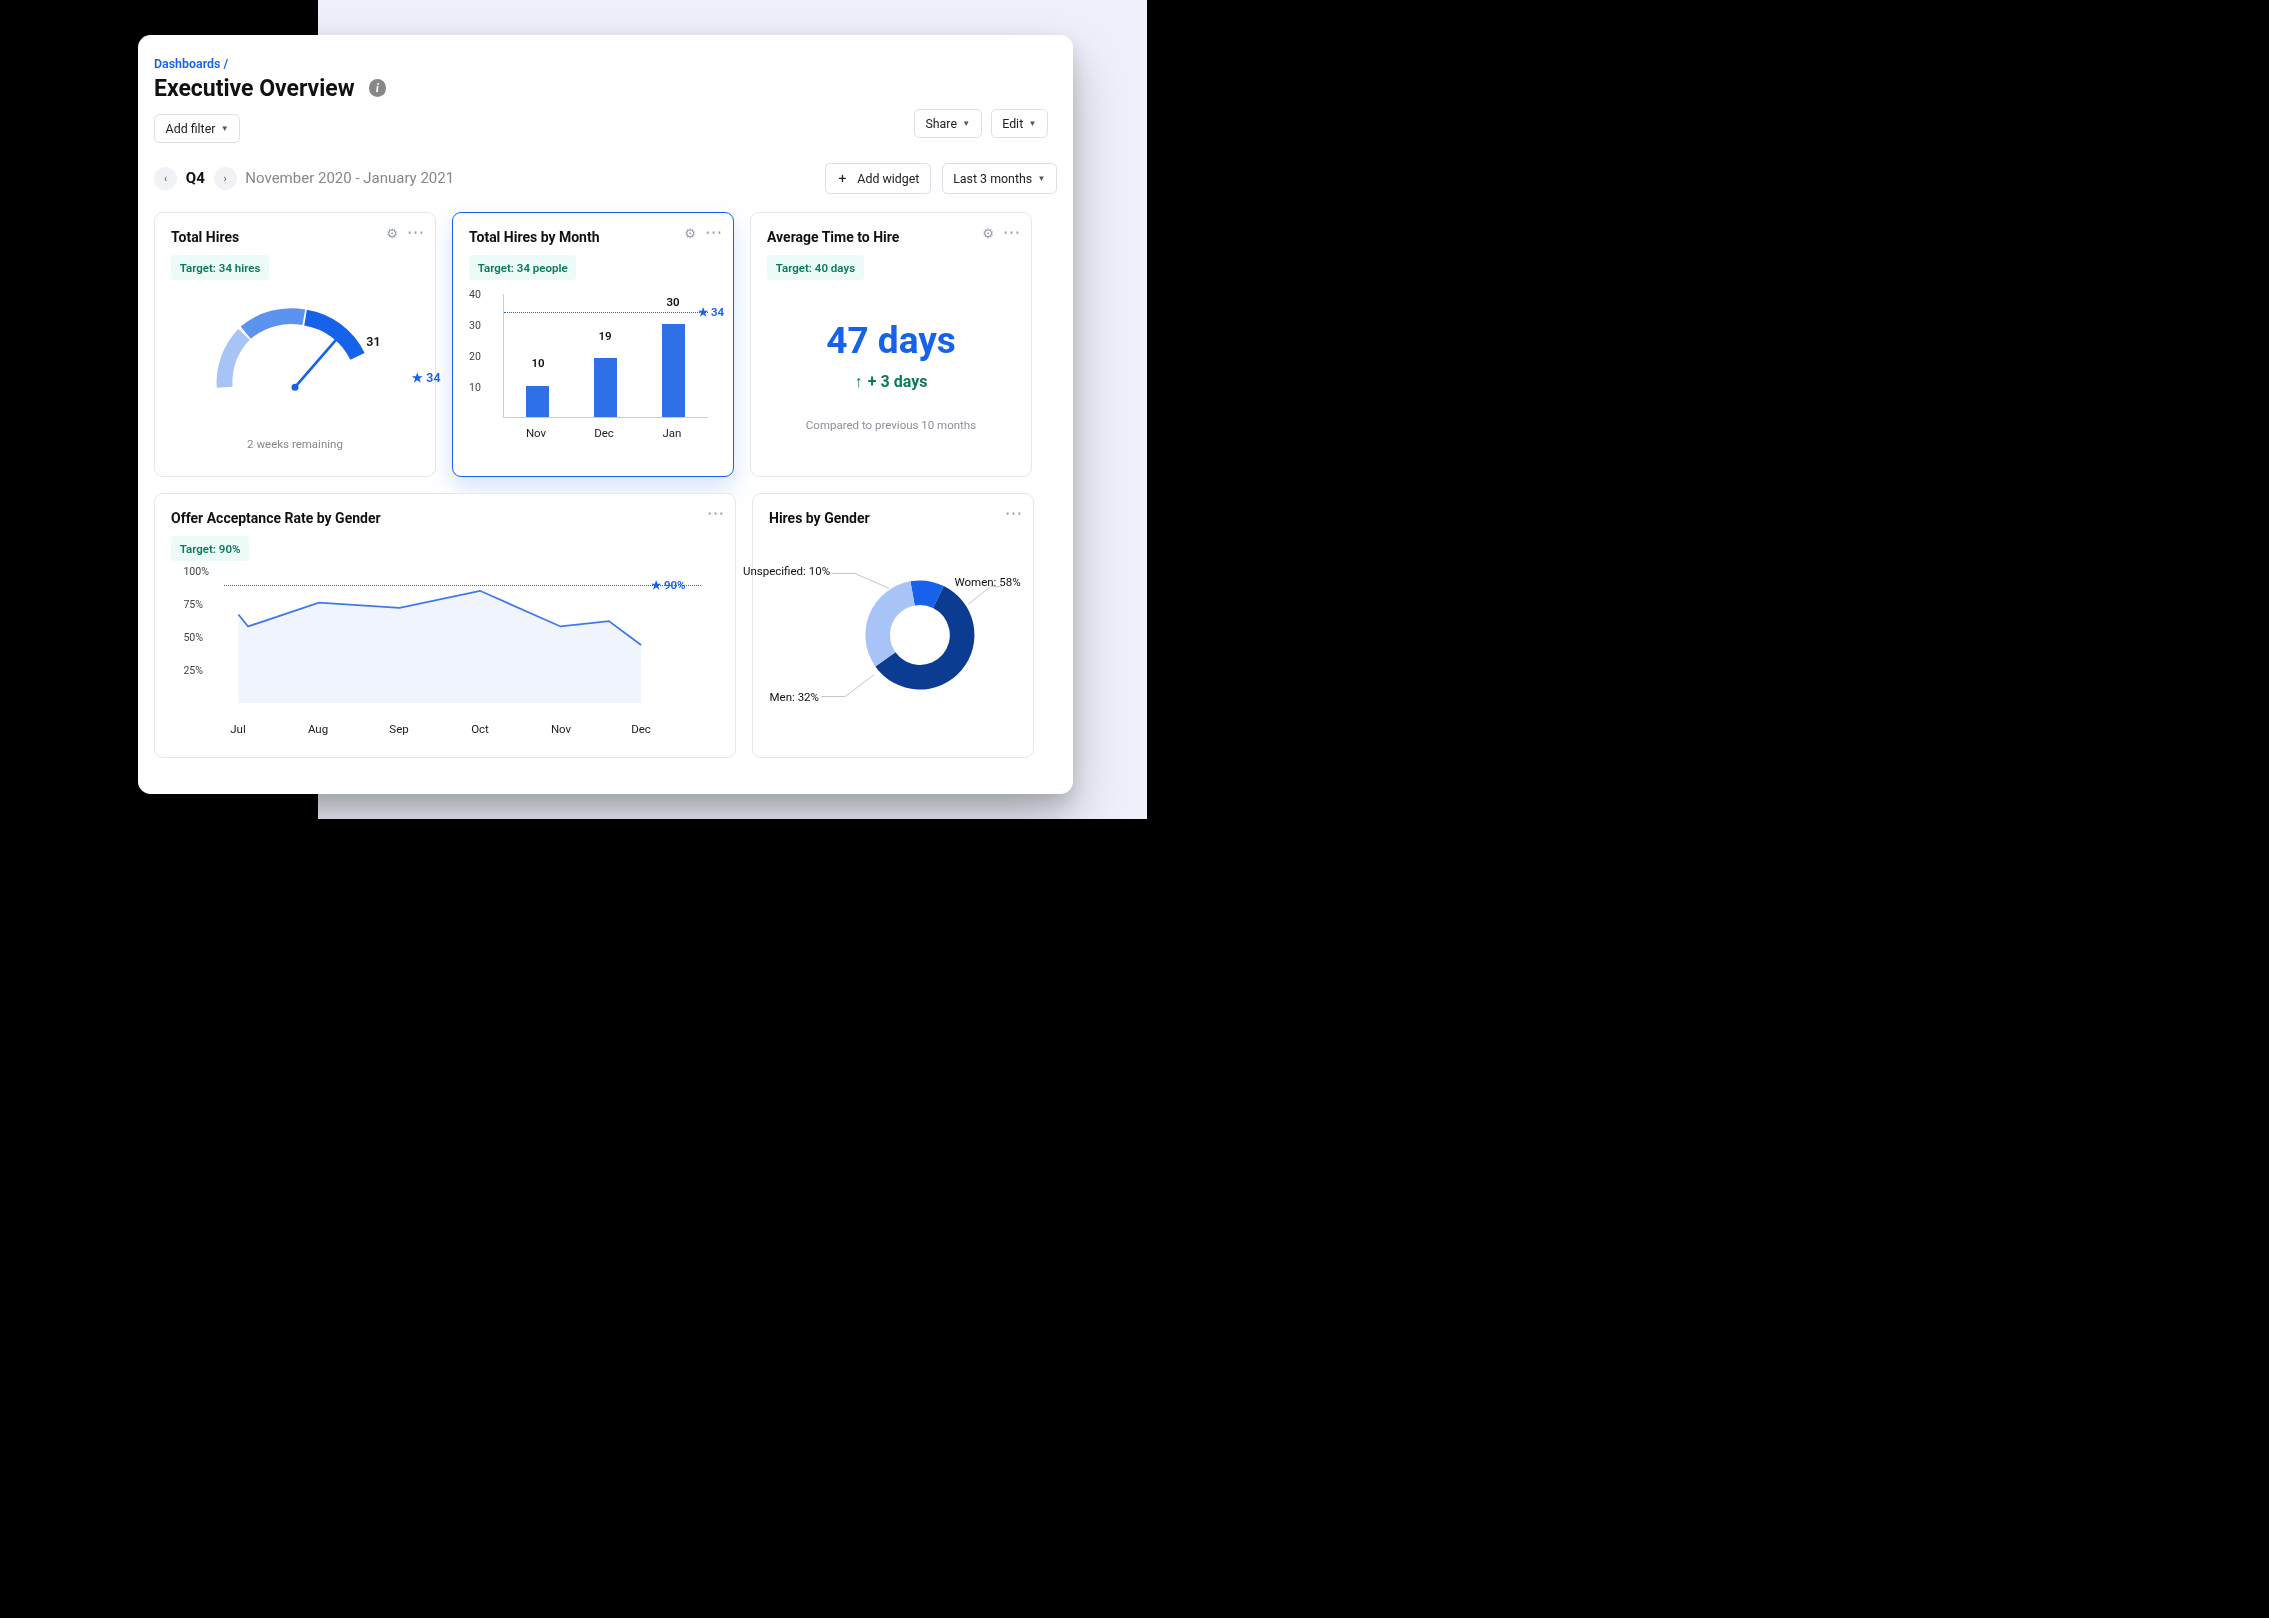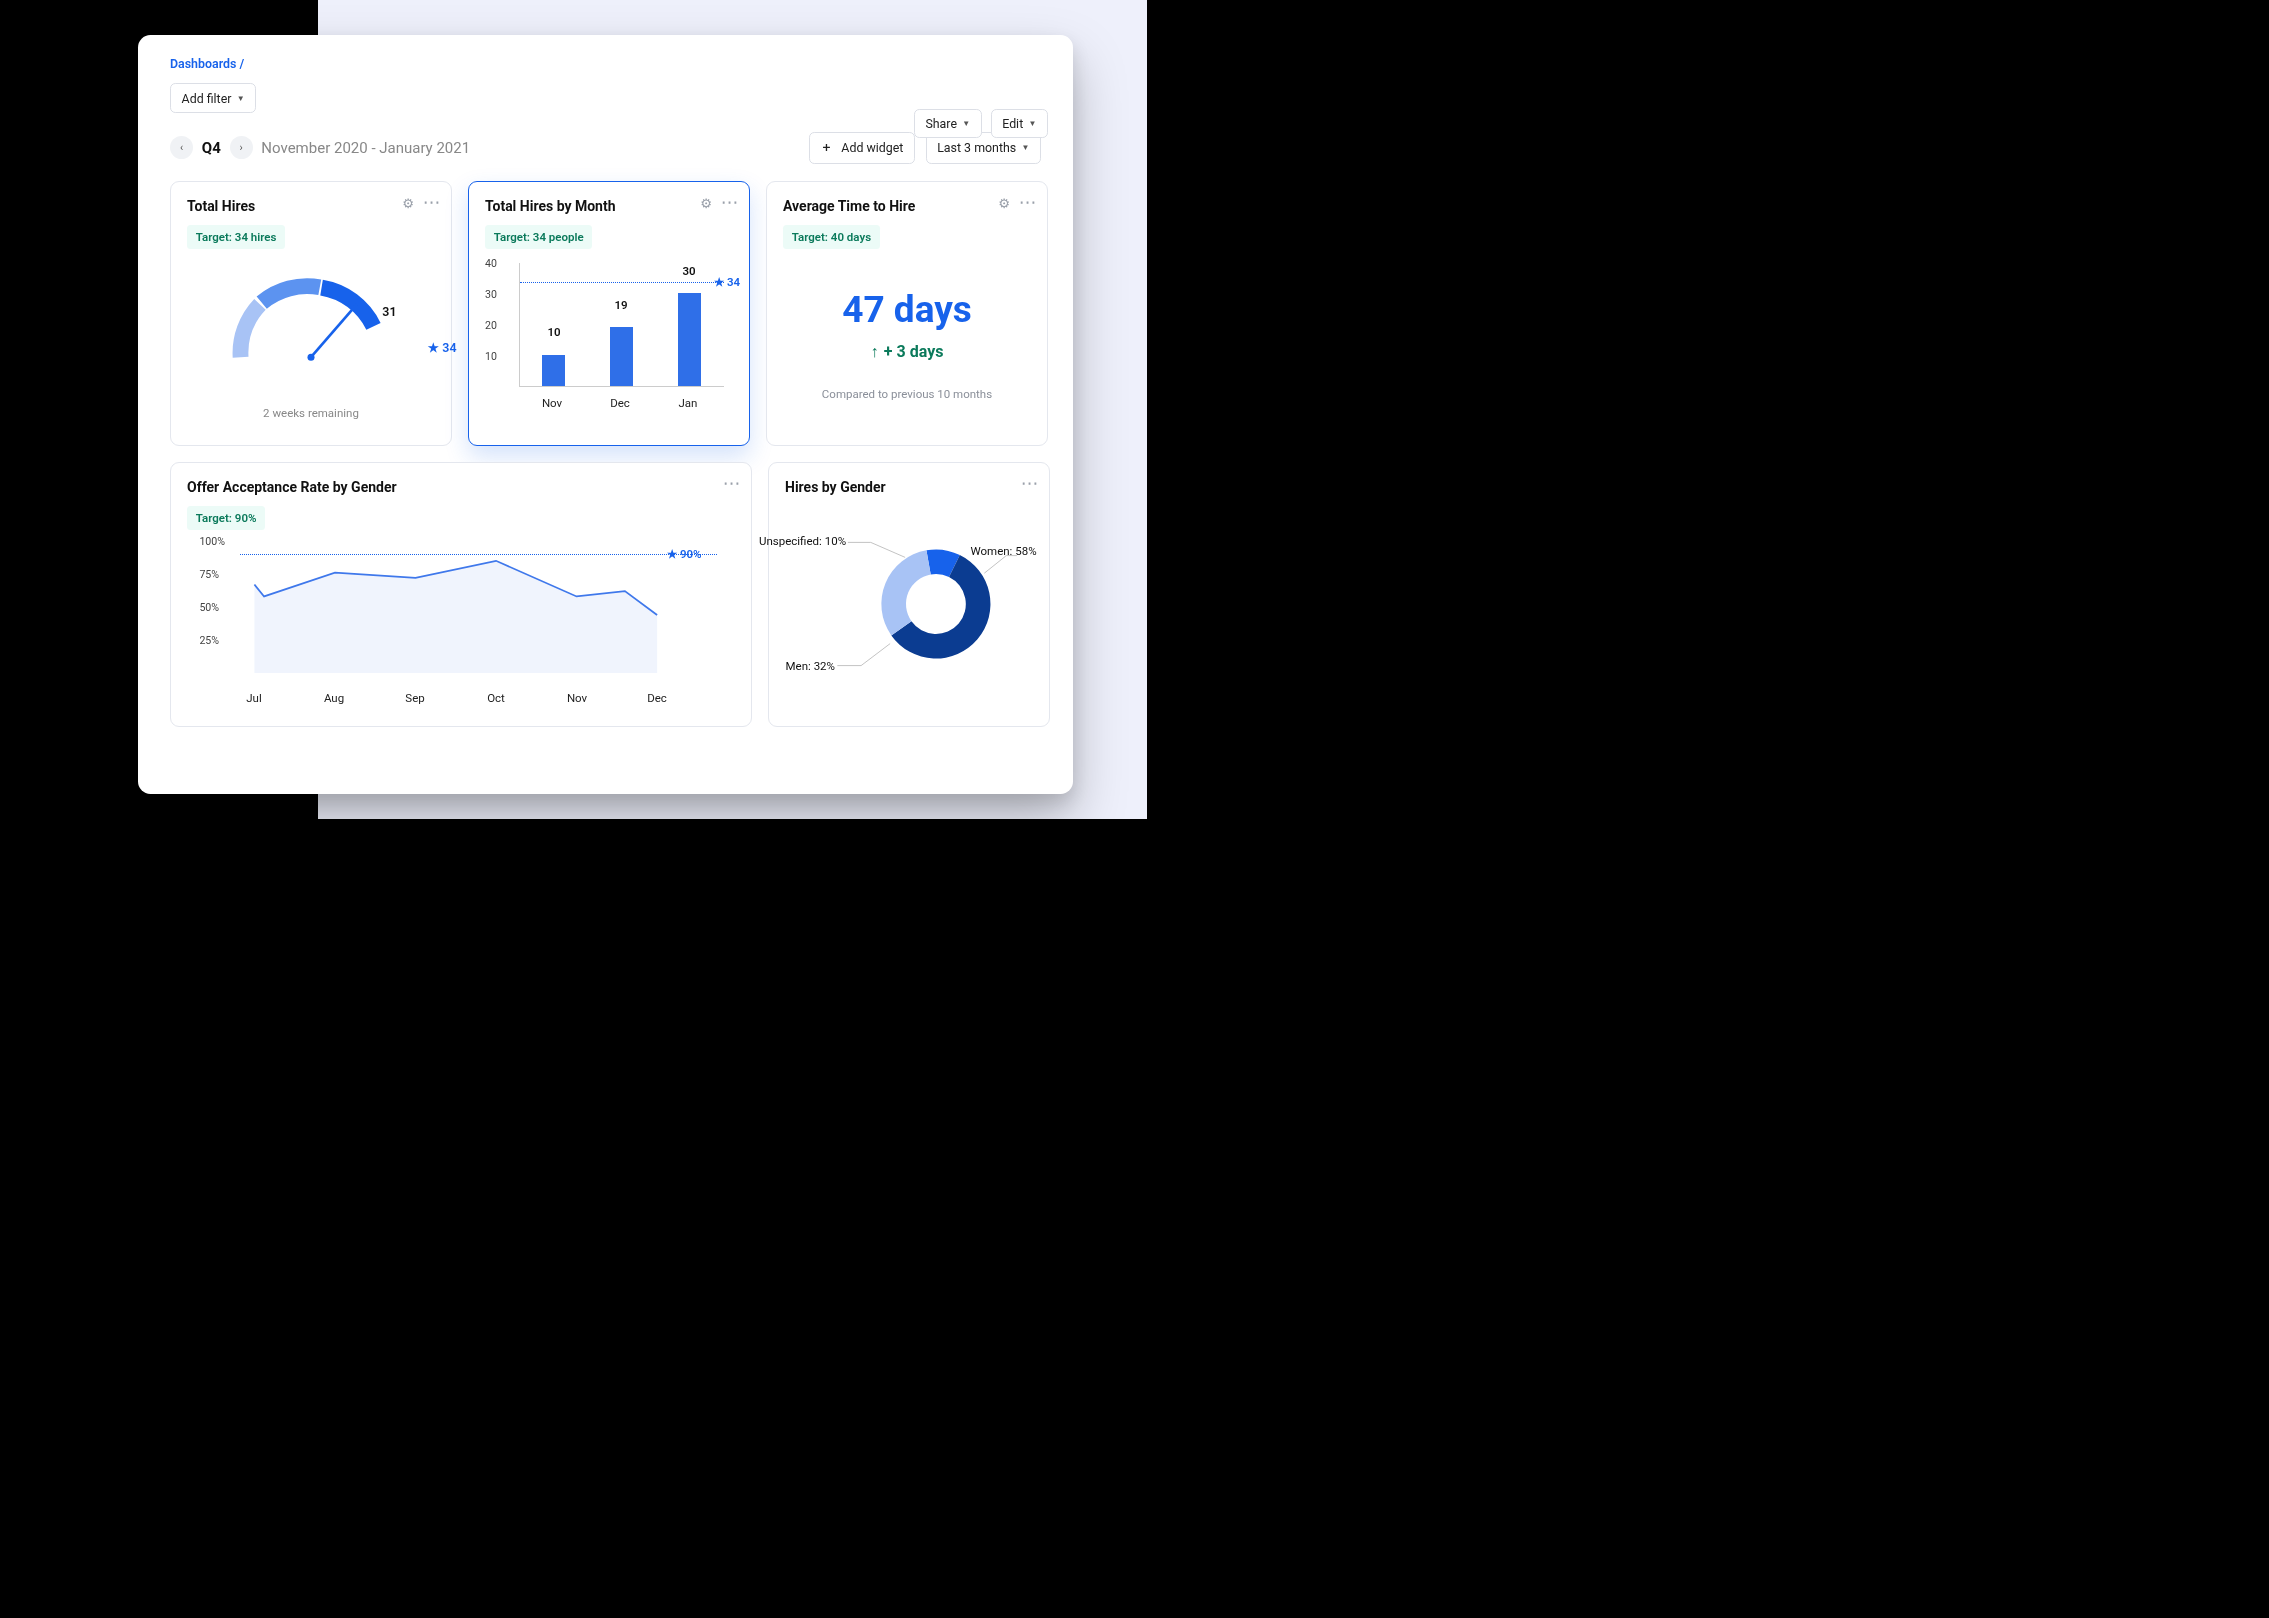--- a/index.html
+++ b/index.html
@@ -17,21 +17,21 @@
     background: #EEF0FB;
   }
   .black-bg { position:absolute; left:0; top:0; width:318px; height:100%; background:#000; }
   .panel {
     position: absolute;
     left: 138px; top: 35px;
     width: 935px; height: 759px;
     background: #fff;
     border-radius: 12.4px;
     box-shadow: 0 26.5px 53px rgba(0,0,0,0.25), 0 8.8px 17.6px rgba(0,0,0,0.12);
-    padding: 21px 32px;
+    padding: 21px 16px;
   }
   .breadcrumb { color:#1762EB; font-size:12.4px; font-weight:600; }
   .title-row { display:flex; align-items:center; gap:14px; margin-top:3.5px; }
   .title { font-size:23px; font-weight:700; color:#111; }
   .info-icon {
     width:17.6px; height:17.6px; border-radius:50%;
     background:#888; color:#fff; font-size:11.5px; font-weight:700;
     display:flex; align-items:center; justify-content:center;
     font-family: Georgia, serif; font-style: italic;
   }
@@ -116,20 +116,24 @@
 </style>
 </head>
 <body>
 
 <div class="black-bg"></div>
 <div class="lavender-bg"></div>
 
 <div class="panel">
 
   <div class="breadcrumb">Dashboards /</div>
+  <div class="title-row">
+    <div class="title">Executive Overview</div>
+    <div class="info-icon">i</div>
+  </div>
 
   <div class="top-actions">
     <div class="btn caret">Share</div>
     <div class="btn caret">Edit</div>
   </div>
 
   <div class="btn caret add-filter">Add filter</div>
 
   <div class="range-row">
     <div class="nav-arrow">‹</div>

